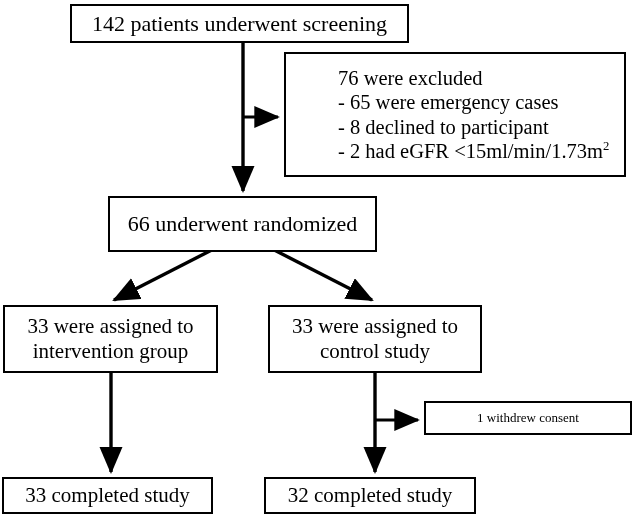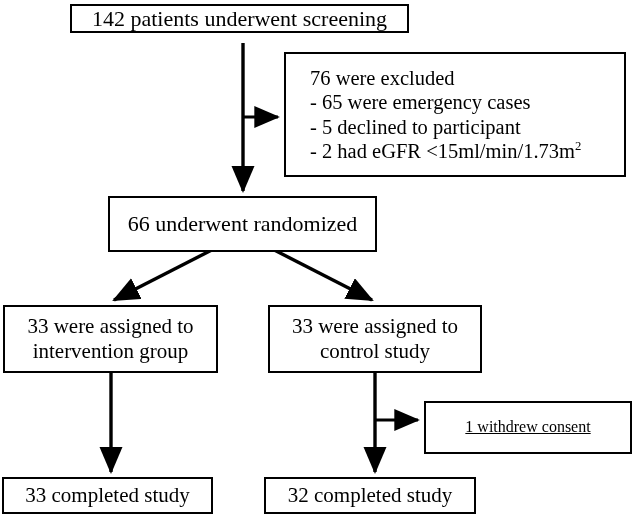--- a/index.html
+++ b/index.html
@@ -29,29 +29,29 @@
     line-height: 1.18;
     z-index: 2;
   }
   .node .lines {
     width: 100%;
     padding: 0 6px;
     box-sizing: border-box;
   }
   .node .ln { display: block; white-space: nowrap; }
   .node.left-align { justify-content: flex-start; text-align: left; }
-  .node.left-align .lines { padding-left: 24px; }
+  .node.left-align .lines { padding-left: 24px; margin-left: 28px; }
 
   
-  #node-screening   { left: 70px;  top: 4px;   width: 339px; height: 29px;  font-size: 22px; }
+  #node-screening   { left: 70px;  top: 4px;   width: 339px; height: 39px;  font-size: 22px; }
   #node-excluded    { left: 284px; top: 52px;  width: 342px; height: 125px; font-size: 20.5px; }
   #node-randomized  { left: 108px; top: 196px; width: 269px; height: 56px;  font-size: 22px; }
   #node-intervention{ left: 3px;   top: 305px; width: 215px; height: 68px;  font-size: 21px; }
   #node-control     { left: 268px; top: 305px; width: 214px; height: 68px;  font-size: 21px; }
-  #node-withdrew    { left: 424px; top: 401px; width: 208px; height: 53px;  font-size: 16px; text-decoration: underline; }
+  #node-withdrew    { left: 424px; top: 401px; width: 208px; height: 34px;  font-size: 13px; }
   #node-completed-i { left: 2px;   top: 477px; width: 211px; height: 37px;  font-size: 21px; }
   #node-completed-c { left: 264px; top: 477px; width: 212px; height: 37px;  font-size: 21px; }
 
   sup { font-size: 0.62em; vertical-align: super; line-height: 0; }
 
   #connectors {
     position: absolute;
     left: 0; top: 0;
     width: 634px; height: 516px;
     z-index: 1;
@@ -87,21 +87,21 @@
   <div class="node" id="node-screening">
     <div class="lines">
       <span class="ln">142 patients underwent screening</span>
     </div>
   </div>
 
   <div class="node left-align" id="node-excluded">
     <div class="lines">
       <span class="ln">76 were excluded</span>
       <span class="ln">- 65 were emergency cases</span>
-      <span class="ln">- 5 declined to participant</span>
+      <span class="ln">- 8 declined to participant</span>
       <span class="ln"><span>- 2 had eGFR &lt;15ml/min/1.73m</span><sup>2</sup></span>
     </div>
   </div>
 
   <div class="node" id="node-randomized">
     <div class="lines">
       <span class="ln">66 underwent randomized</span>
     </div>
   </div>
 

